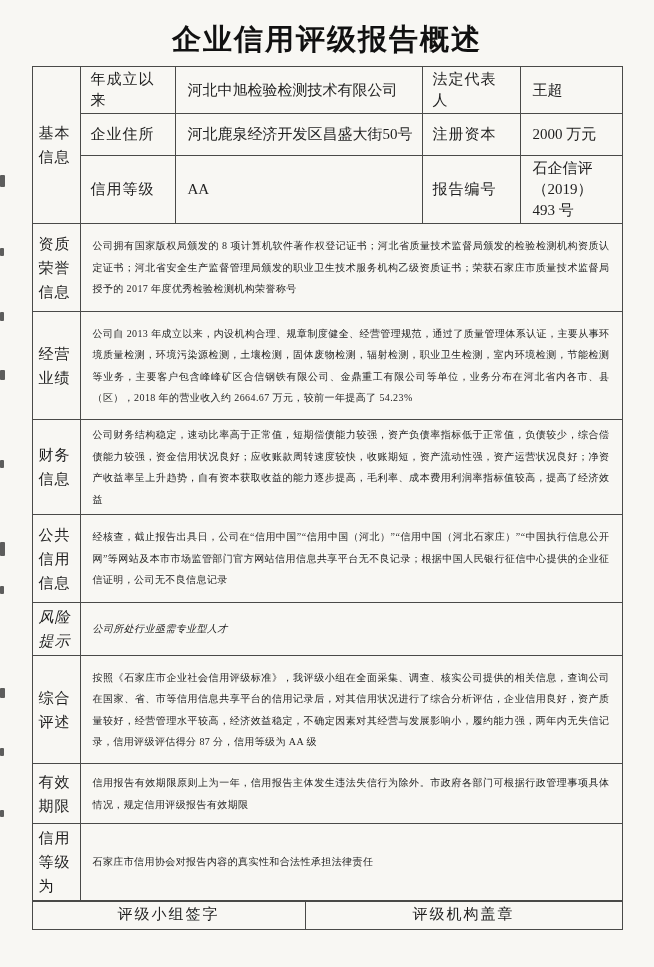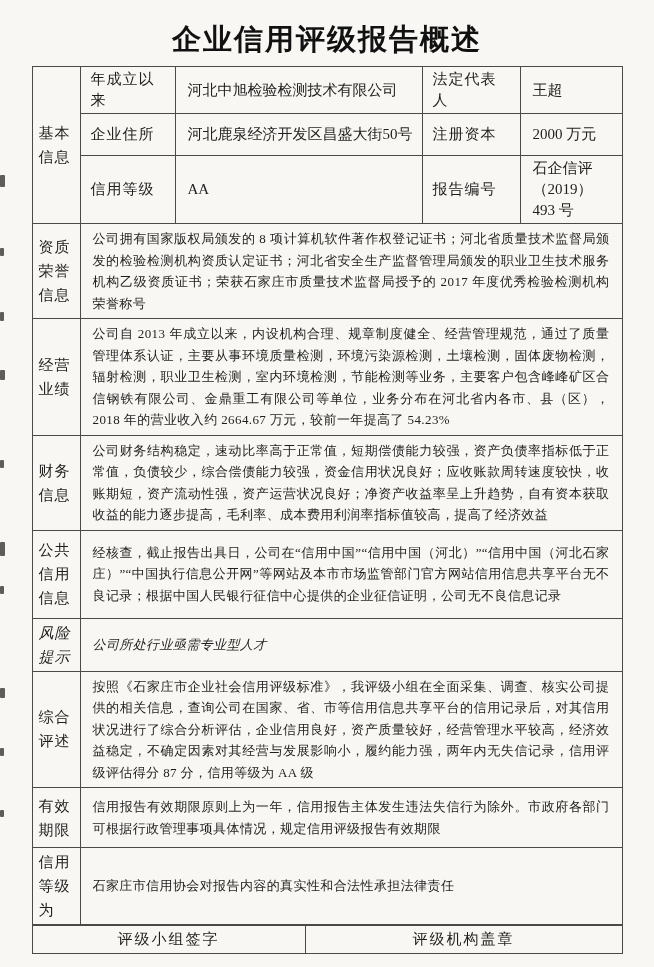--- a/index.html
+++ b/index.html
@@ -14,24 +14,24 @@
   .title{
     margin:20px auto 6px;text-align:center;
     font-size:29px;font-weight:bold;letter-spacing:2px;color:#111;
   }
   table{border-collapse:collapse;table-layout:fixed;width:590px;margin:0 auto;}
   td{border:1px solid var(--line);vertical-align:middle;
      font-size:15px;line-height:21px;overflow:hidden;}
   td.lbl{padding:2px 6px;line-height:24px;letter-spacing:1px;word-break:break-all;}
   td.fld{padding:2px 8px 2px 10px;letter-spacing:1px;}
   td.val{padding:2px 8px 2px 12px;}
-  td.txt{padding:4px 12px;font-size:13px;line-height:21.5px;text-align:justify;letter-spacing:.4px;}
+  td.txt{padding:4px 12px;font-size:10px;line-height:21.5px;text-align:justify;letter-spacing:.4px;}
   tr.h30{height:30px;} tr.h42{height:42px;} tr.h88{height:88px;} tr.h108{height:108px;}
   tr.h38{height:38px;font-style:italic;} tr.h60{height:60px;margin-left:32px;} tr.h34{height:34px;}
-  tr.hhd{height:28px;}
+  tr.hhd{height:28px;font-family:Liberation Mono, monospace;}
   td.chd{text-align:center;font-size:15px;letter-spacing:2px;}
   .artifact{position:absolute;left:0;background:#1b1b1b;opacity:.7;border-radius:1px;}
 </style>
 </head>
 <body>
 
 <div class="page">
 
   <div class="title">企业信用评级报告概述</div>
 

